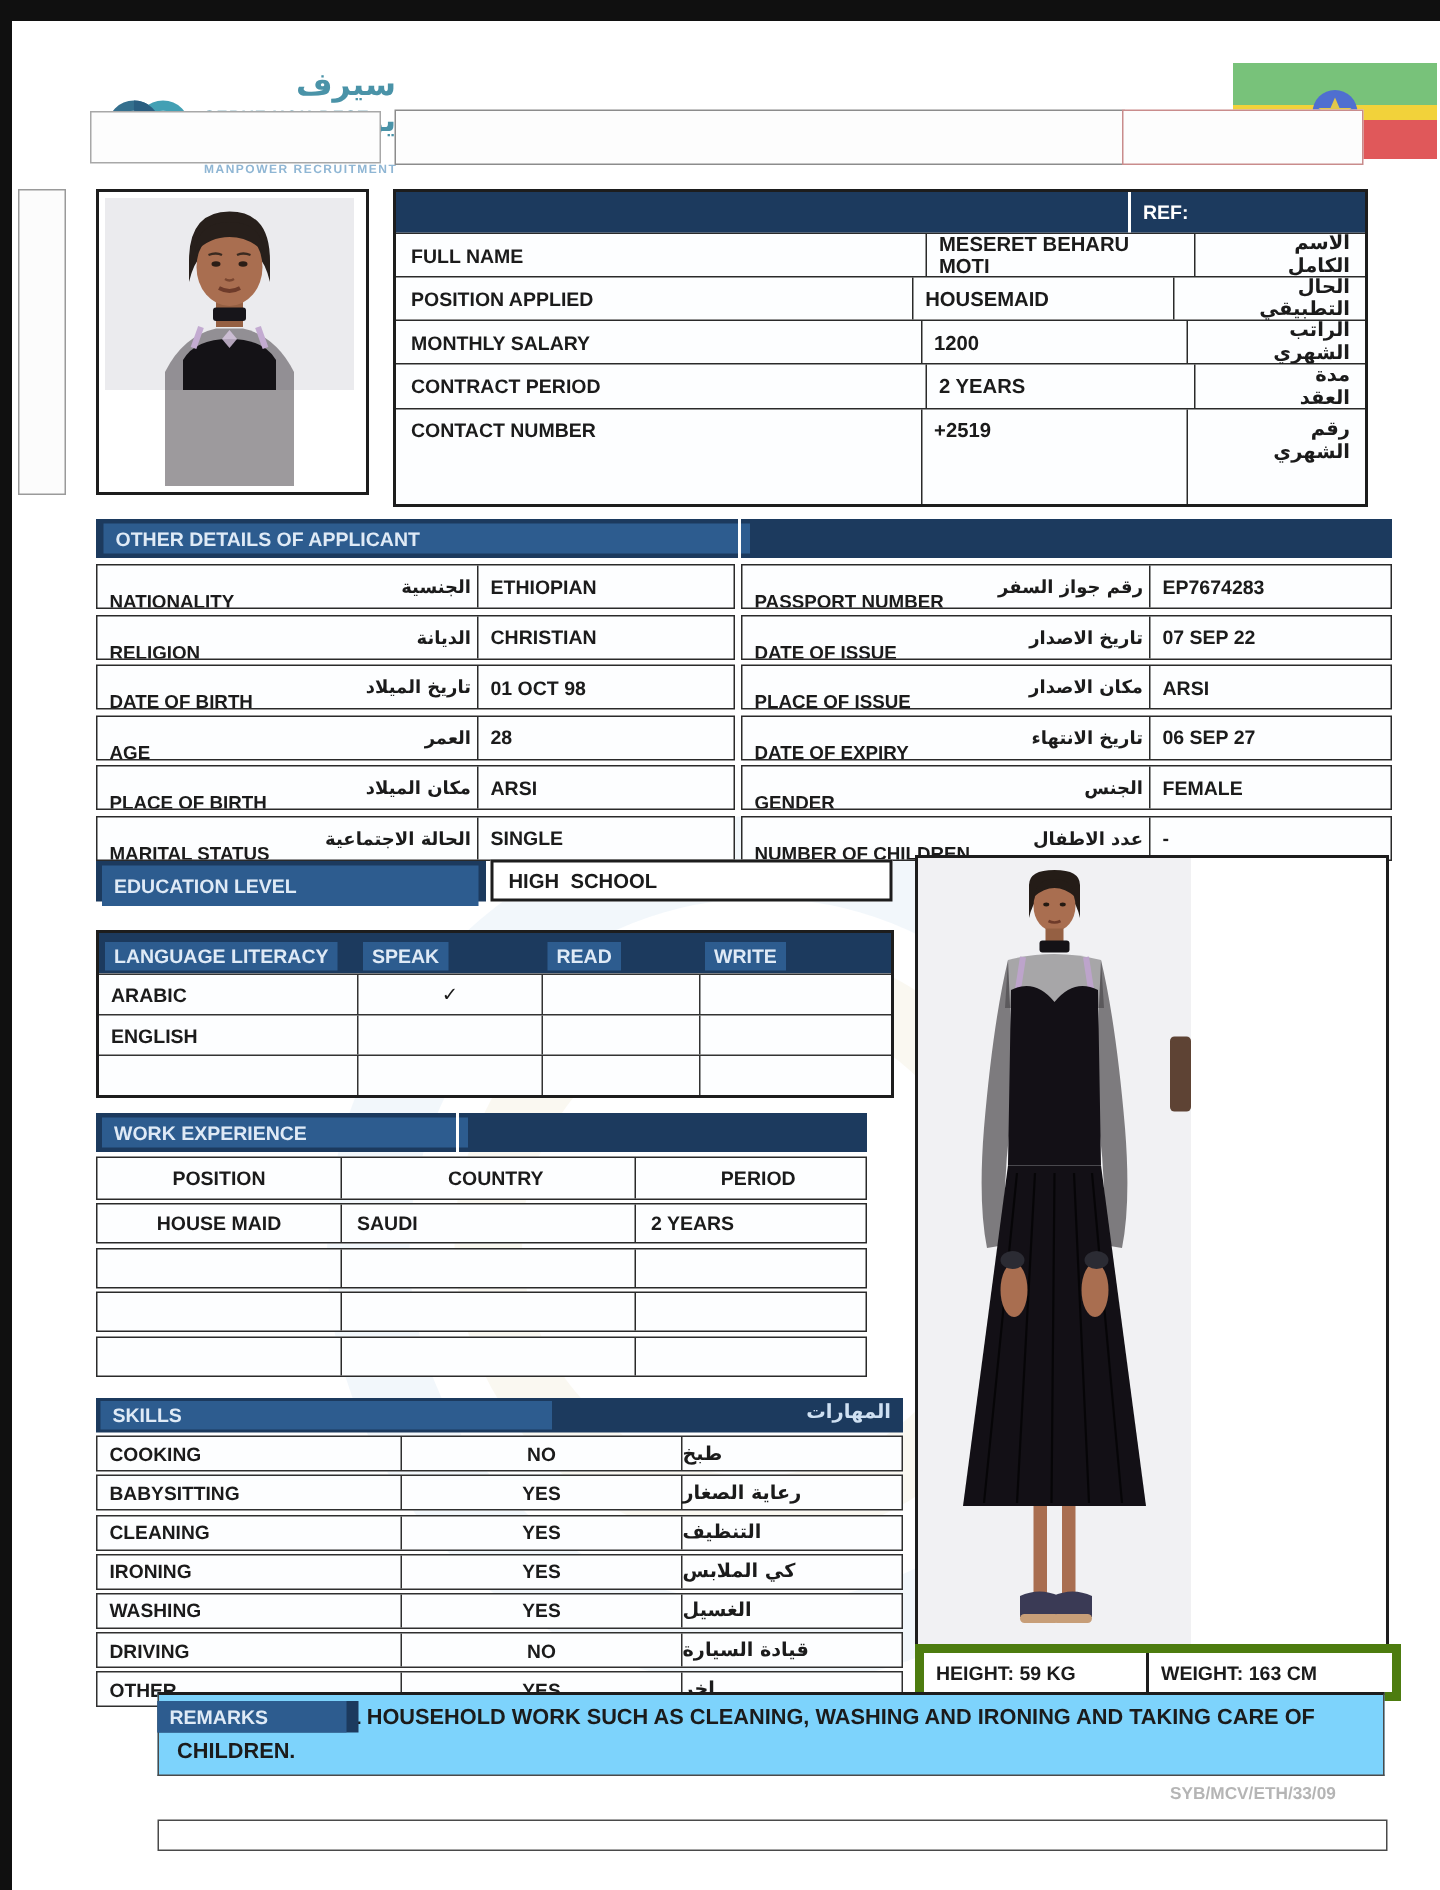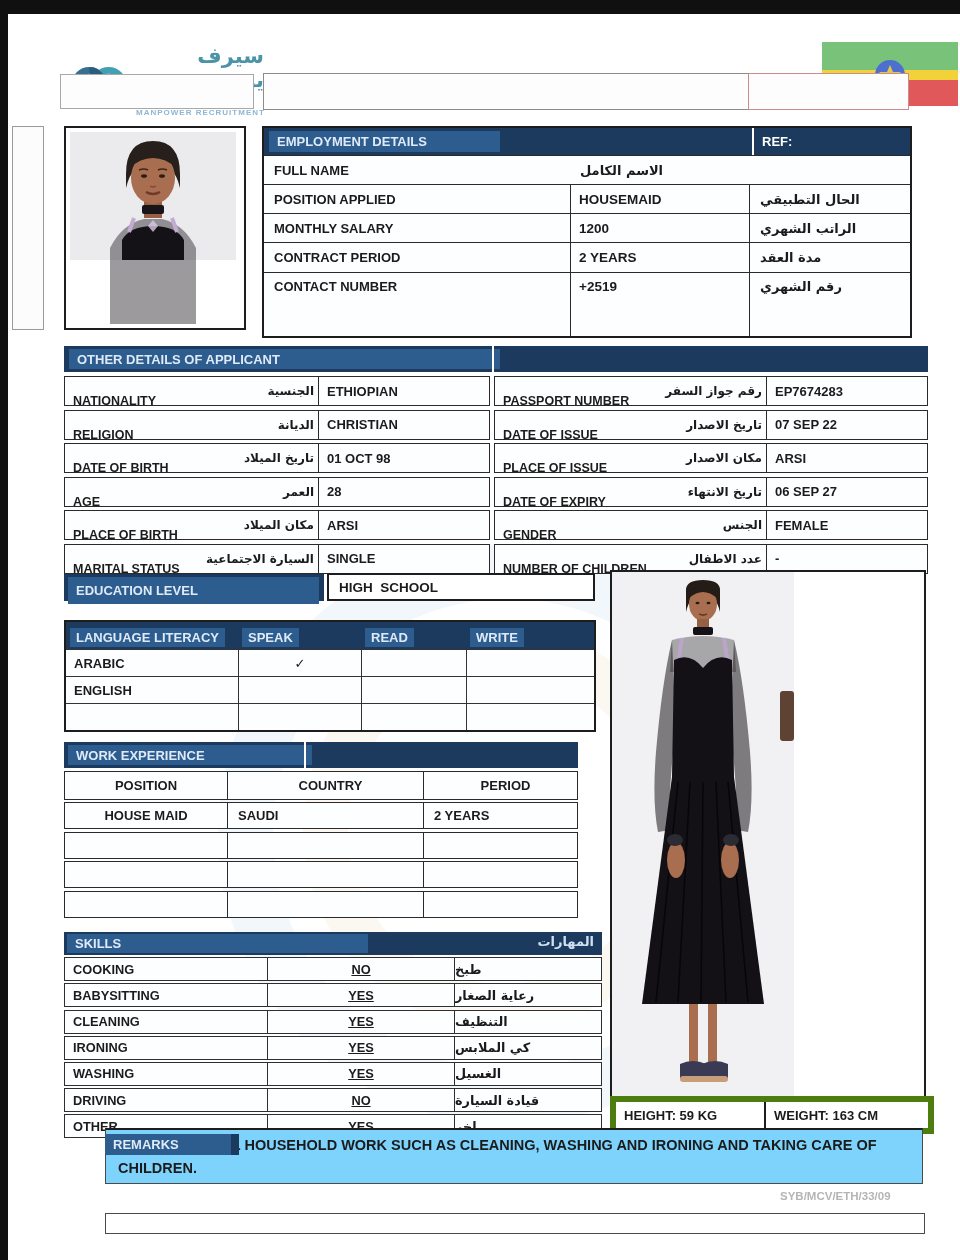--- a/index.html
+++ b/index.html
@@ -38,21 +38,21 @@
   .side-strip{position:absolute;left:4px;top:112px;width:30px;height:202px;background:#fcfcfc;border:1px solid #9a9a9a;z-index:1;}
   .portrait{position:absolute;left:56px;top:112px;width:178px;height:200px;background:#fff;border:2px solid #1d1d1d;z-index:1;}
   .portrait svg{display:block;}
 
   
   .emp{position:absolute;left:254px;top:112px;width:646px;border:2px solid #1d1d1d;background:#fff;z-index:1;}
   .emp-hdr{height:27px;position:relative;}
   .emp-hdr .navy-label{position:absolute;left:5px;top:3px;height:21px;width:215px;}
   .emp-ref{position:absolute;right:0;top:0;width:158px;height:100%;border-left:2px solid #fff;
            color:#ffffff;font-weight:700;font-size:13px;display:flex;align-items:center;padding-left:8px;box-sizing:border-box;}
-  .emp-row{display:flex;border-top:1.5px solid #2a2a2a;background:#fdfeff;}
+  .emp-row{display:flex;border-top:1.5px solid #2a2a2a;background:#fdfeff;gap:47px;}
   .emp-c{display:flex;align-items:center;box-sizing:border-box;font-weight:700;font-size:13px;}
   .emp-lab{width:306px;padding:0 10px;}
   .emp-val{width:180px;border-left:1.5px solid #2a2a2a;border-right:1.5px solid #2a2a2a;padding:0 8px;font-size:13.5px;}
   .emp-ar{flex:1;justify-content:flex-end;padding:0 10px;font-size:13px;}
   .emp-row.tall .emp-c{align-items:flex-start;padding-top:6px;}
 
   
   .od{position:absolute;left:56px;top:332px;width:864px;z-index:1;}
   .od-hdr{height:26px;position:relative;}
   .od-hdr .navy-label{position:absolute;left:5px;top:3px;height:20px;width:415px;}
@@ -99,21 +99,21 @@
   .work-row .wc2,.work-row .wc3{padding-left:10px;}
 
   
   .skills{position:absolute;left:56px;top:918px;width:538px;z-index:1;}
   .skills-hdr{height:23px;position:relative;}
   .skills-hdr .navy-label{position:absolute;left:3px;top:2px;height:19px;width:285px;}
   .skills-hdr .ttl-ar{position:absolute;right:8px;top:2px;color:#cfe0f2;font-weight:700;font-size:13px;}
   .skills-row{display:flex;height:22px;border:1.3px solid #2f2f2f;margin-top:2.2px;background:#fdfeff;}
   .skills-row .cell{box-sizing:border-box;display:flex;align-items:center;font-weight:700;font-size:12.8px;}
   .sc1{width:202px;padding-left:8px;}
-  .sc2{width:188px;border-left:1.3px solid #2f2f2f;border-right:1.3px solid #2f2f2f;justify-content:center;text-decoration:underline;}
+  .sc2{width:188px;border-left:1.3px solid #2f2f2f;border-right:1.3px solid #2f2f2f;justify-content:center;}
   .sc3{flex:1;justify-content:flex-end;padding-right:8px;font-size:12.5px;}
 
   
   .photo2{position:absolute;left:602px;top:556px;width:312px;height:526px;border:2px solid #1d1d1d;background:#fff;z-index:1;}
   .photo2-bg{position:absolute;left:0;top:0;width:182px;height:100%;background:#f1f1f3;}
   .photo2 svg{position:absolute;left:0;top:0;}
   .frag{position:absolute;left:168px;top:119px;width:14px;height:50px;background:#5e4334;border-radius:3px;}
 
   .hw{position:absolute;left:602px;top:1082px;width:312px;height:26px;border:6px solid #4d7c0f;display:flex;background:#fff;z-index:1;}
   .hw .cell{display:flex;align-items:center;padding-left:8px;font-weight:700;font-size:13px;box-sizing:border-box;}
@@ -179,25 +179,25 @@
       <rect x="76" y="77" width="22" height="9" fill="#17151a" rx="2"></rect>
       <path d="M56 132 L56 112 Q64 98 87 98 Q110 98 118 112 L118 132 Z" fill="#141216"></path>
       <line x1="68" y1="90" x2="63" y2="104" stroke="#c3abd1" stroke-width="4"></line>
       <line x1="106" y1="90" x2="111" y2="104" stroke="#c3abd1" stroke-width="4"></line>
       <path d="M87 92 L92 98 L87 104 L82 98 Z" fill="#d9c8e2" opacity="0.8"></path>
     </svg>
   </div>
 
   <div class="emp">
     <div class="emp-hdr navy">
-      <div class="navy-label">EMPLOYMENT DETAILS</div>
       <div class="emp-ref">REF:</div>
     </div>
     <div class="emp-row" style="height:28px">
       <div class="emp-c emp-lab">FULL NAME</div>
+      <div class="emp-c emp-val">MESERET BEHARU MOTI</div>
       <div class="emp-c emp-ar ar">الاسم الكامل</div>
     </div>
     <div class="emp-row" style="height:28px">
       <div class="emp-c emp-lab">POSITION APPLIED</div>
       <div class="emp-c emp-val">HOUSEMAID</div>
       <div class="emp-c emp-ar ar">الحال التطبيقي</div>
     </div>
     <div class="emp-row" style="height:28px">
       <div class="emp-c emp-lab">MONTHLY SALARY</div>
       <div class="emp-c emp-val">1200</div>
@@ -252,21 +252,21 @@
       <div class="od-row">
         <div class="od-lab">
             <span class="lbl">PLACE OF BIRTH</span>
             <span class="ara ar">مكان الميلاد</span>
           </div>
         <div class="od-val">ARSI</div>
       </div>
       <div class="od-row">
         <div class="od-lab">
             <span class="lbl">MARITAL STATUS</span>
-            <span class="ara ar">السيارة الاجتماعية</span>
+            <span class="ara ar">الحالة الاجتماعية</span>
           </div>
         <div class="od-val">SINGLE</div>
       </div>
     </div>
     <div class="od-col right">
       <div class="od-row">
         <div class="od-lab">
             <span class="lbl">PASSPORT NUMBER</span>
             <span class="ara ar">رقم جواز السفر</span>
           </div>

